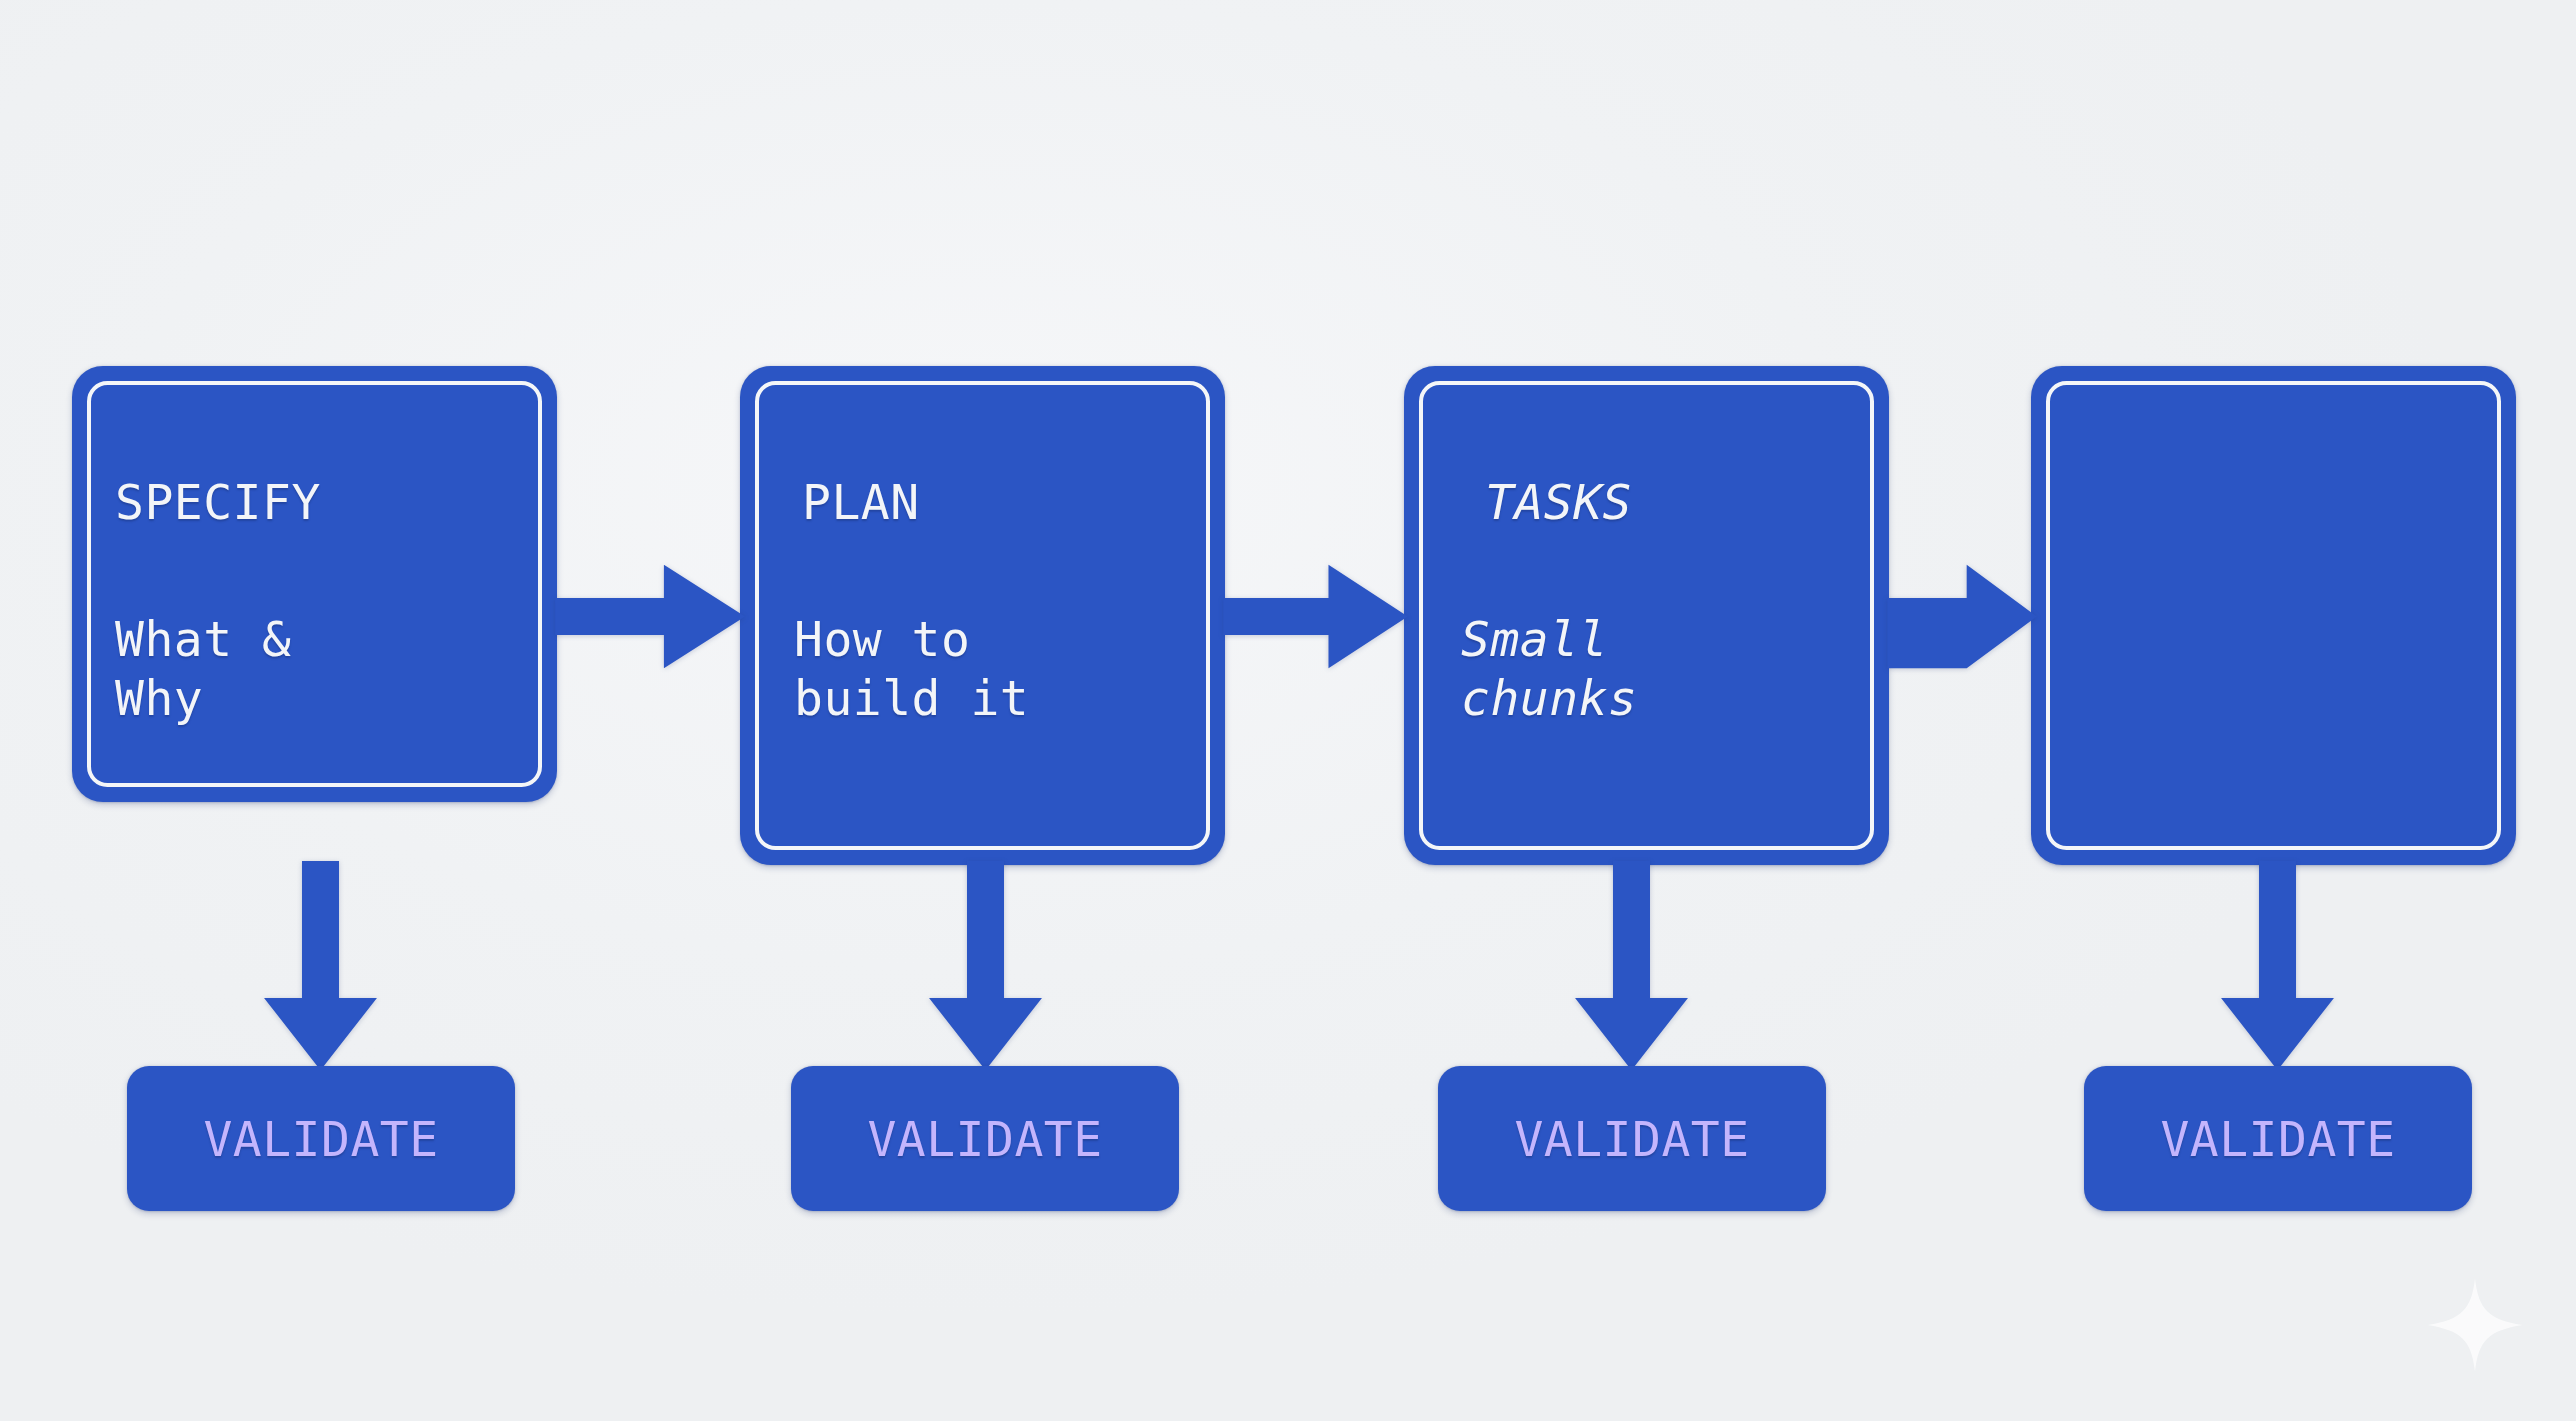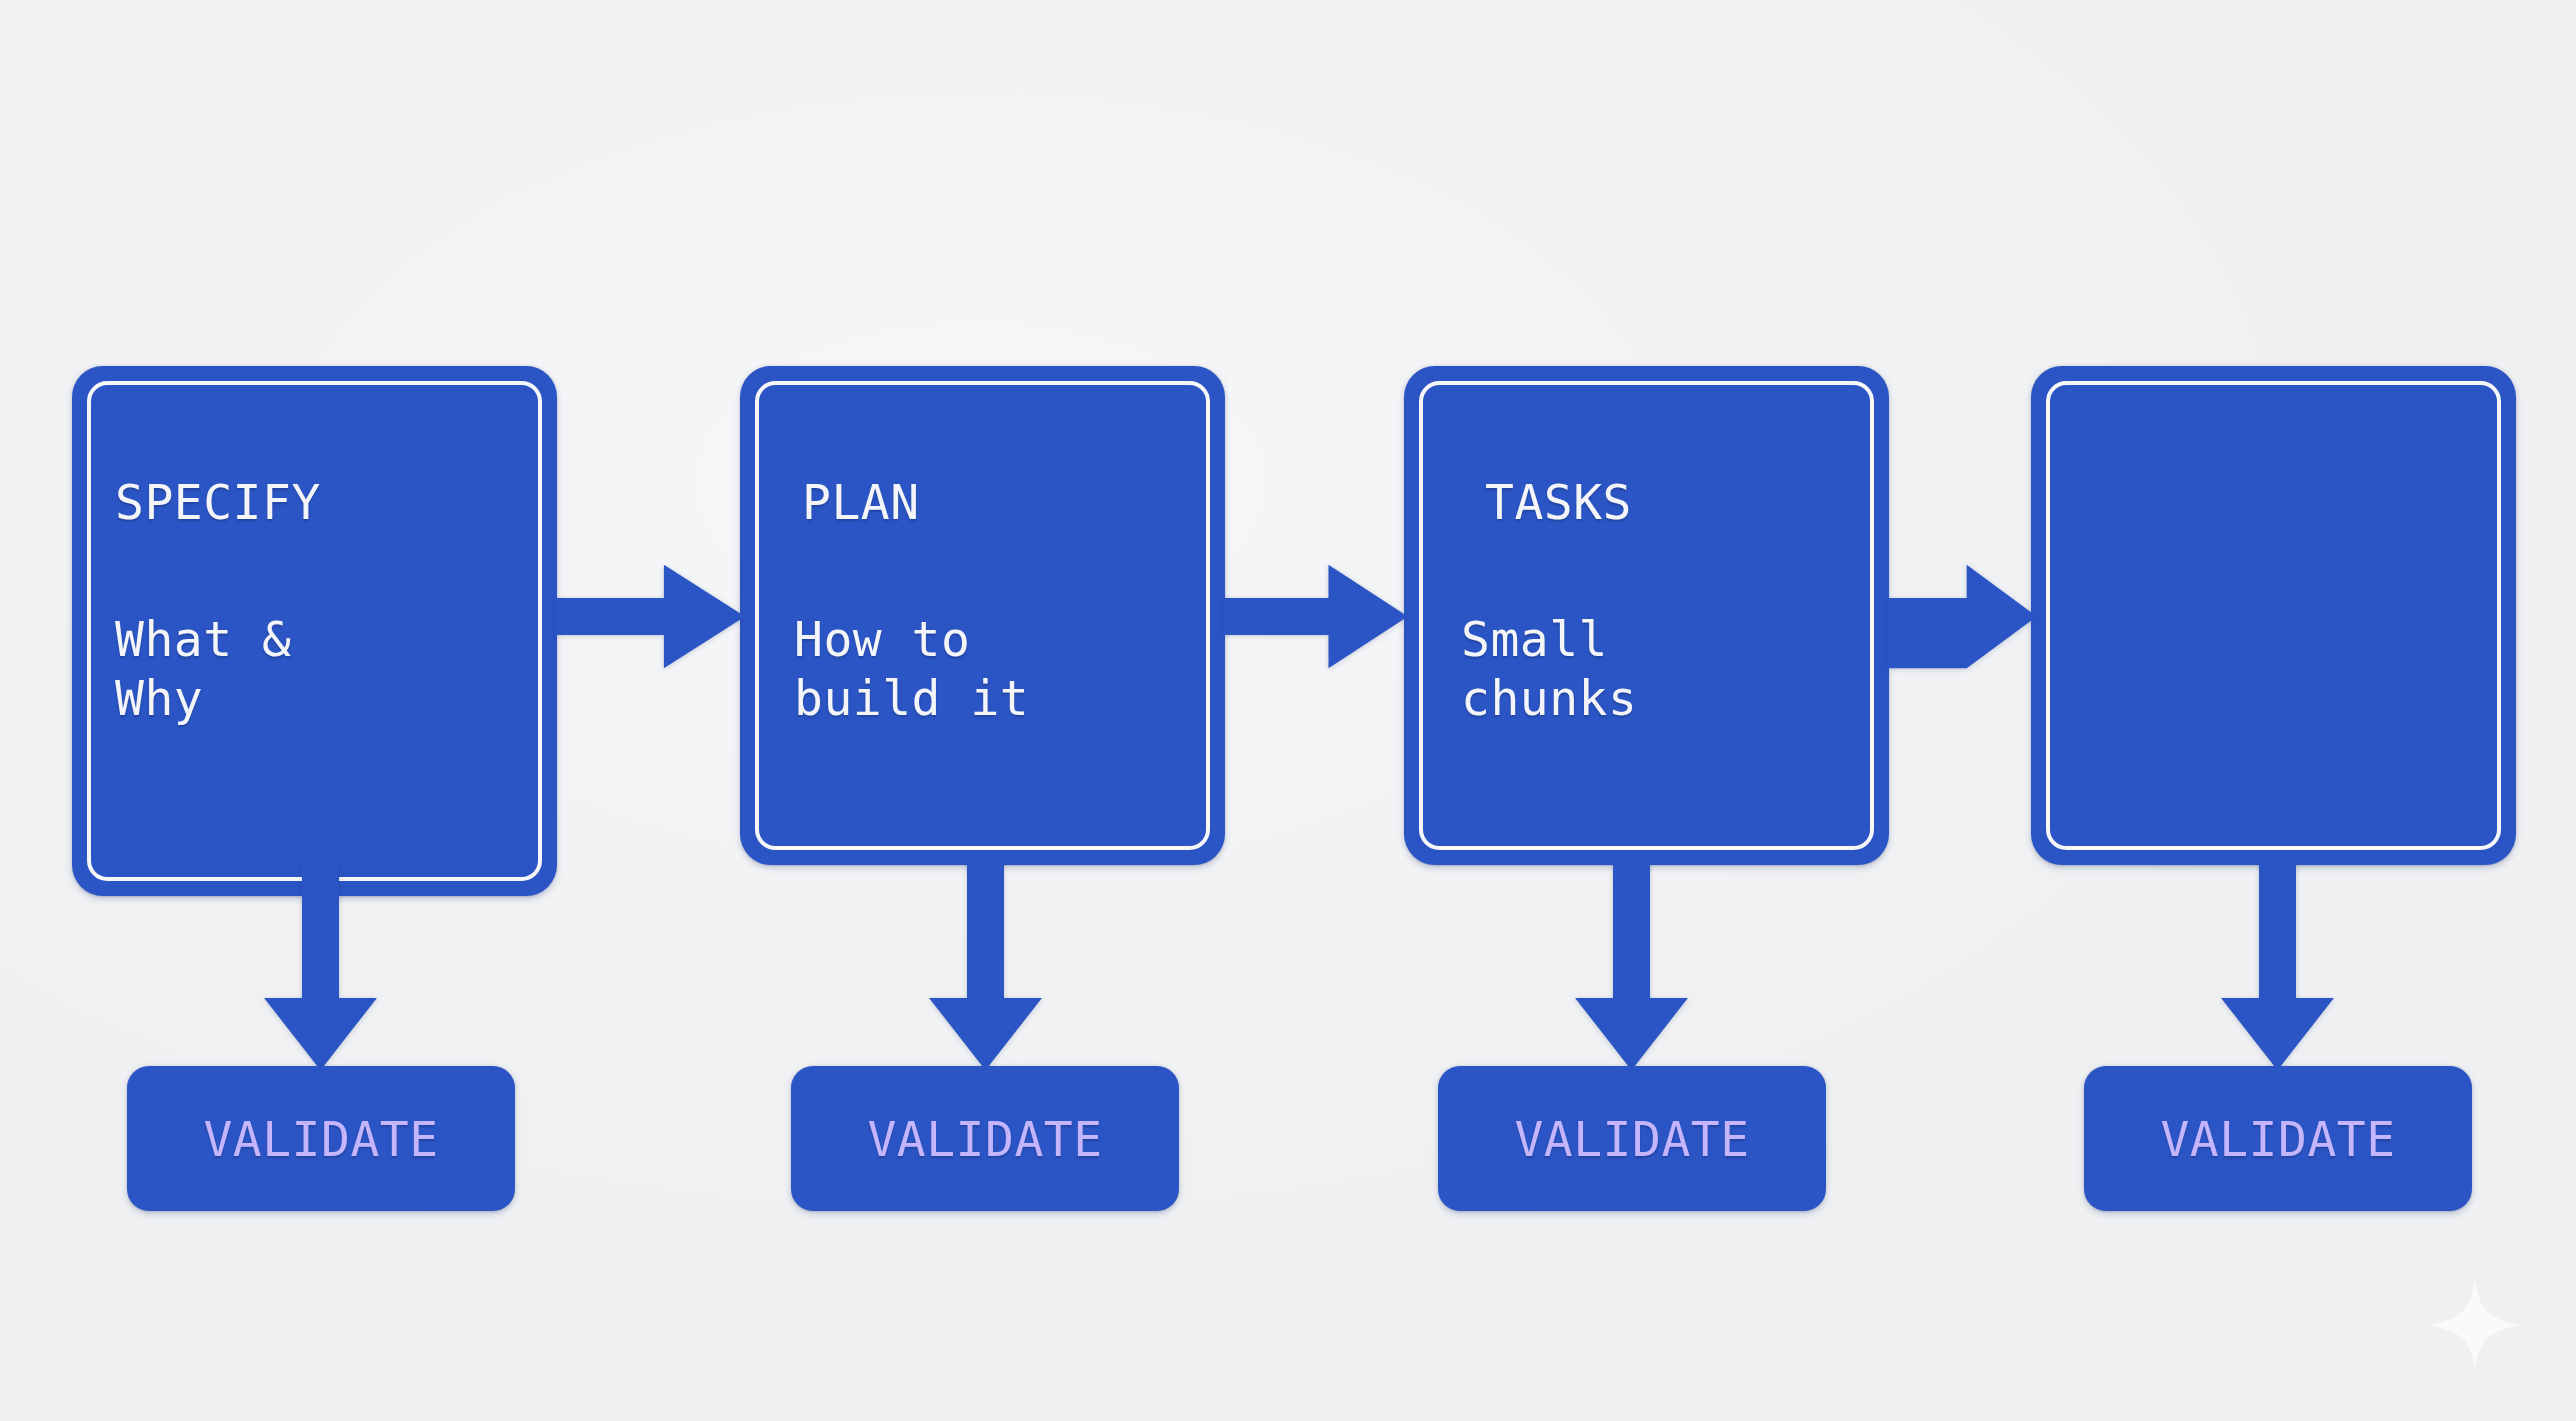--- a/index.html
+++ b/index.html
@@ -95,41 +95,41 @@
     position: absolute;
     opacity: 0.72;
     pointer-events: none;
   }
 </style>
 </head>
 <body>
 
 <div id="stage">
 
-  <div class="phase-box" style="left:72px; top:366px; width:485px; height:530px;">
+  <div class="phase-box" style="left:72px; top:366px; width:485px; height:436px;">
     <div class="inner-rule"></div>
     <div class="phase-text">
       <span class="title">SPECIFY</span>
       <span class="desc">What &amp;
 Why</span>
     </div>
   </div>
 
   <div class="phase-box" style="left:740px; top:366px; width:485px; height:499px;">
     <div class="inner-rule"></div>
     <div class="phase-text" style="left:54px;">
       <span class="title" style="margin-left:8px;">PLAN</span>
       <span class="desc">How to
 build it</span>
     </div>
   </div>
 
   <div class="phase-box" style="left:1404px; top:366px; width:485px; height:499px;">
     <div class="inner-rule"></div>
-    <div class="phase-text" style="left:57px;">
+    <div class="phase-text" style="left:57px;font-style:italic;">
       <span class="title" style="margin-left:24px;">TASKS</span>
       <span class="desc">Small
 chunks</span>
     </div>
   </div>
 
   <div class="phase-box" style="left:2031px; top:366px; width:485px; height:499px;">
     <div class="inner-rule"></div>
   </div>
 

